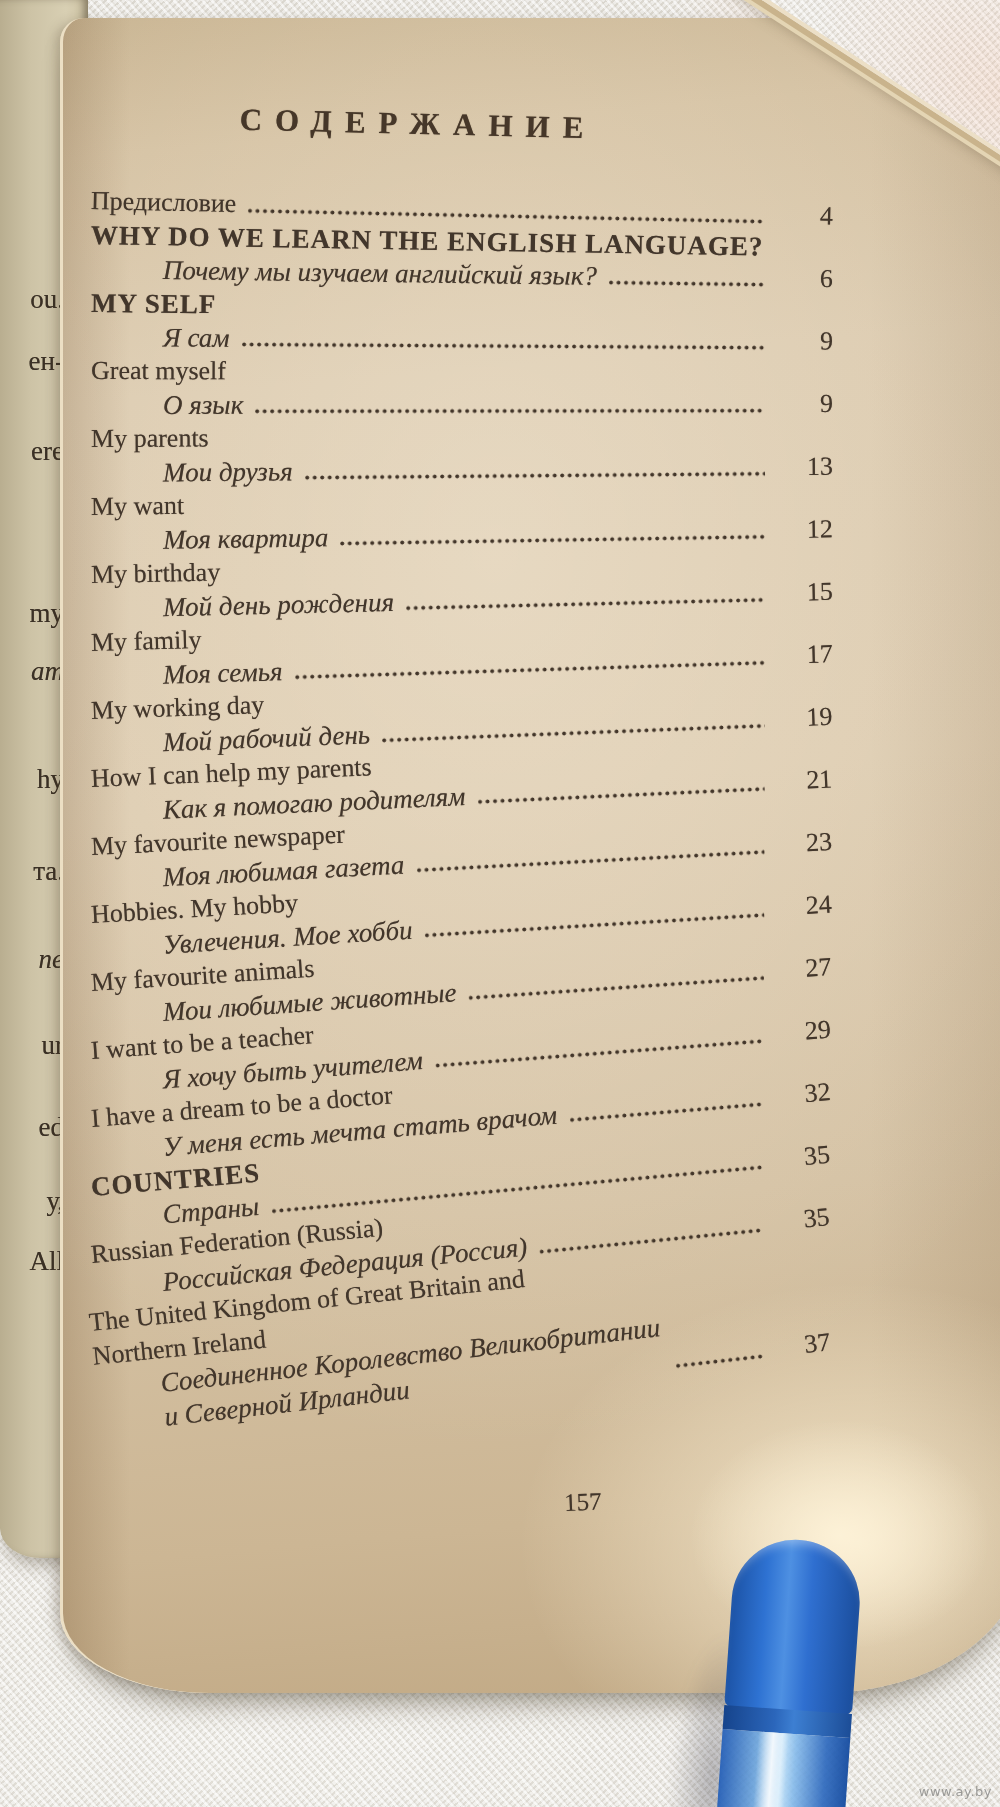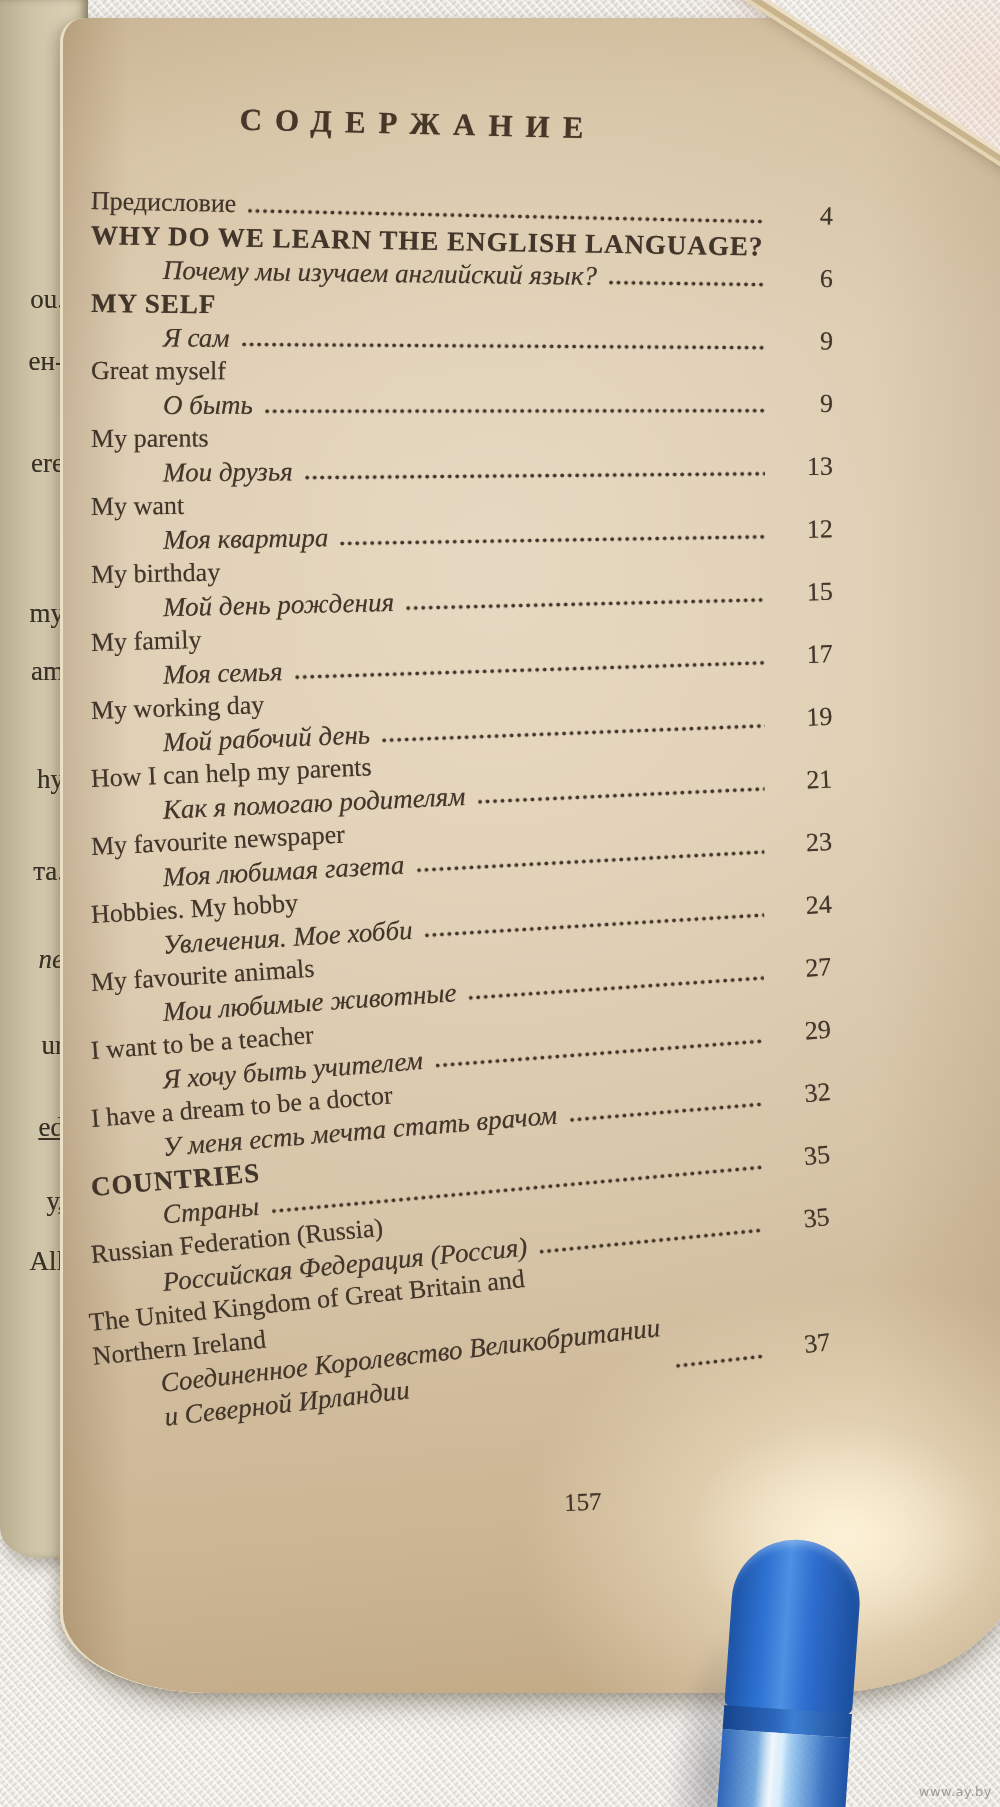--- a/index.html
+++ b/index.html
@@ -111,28 +111,28 @@
     font-family:"DejaVu Sans","Liberation Sans",sans-serif;
     font-size:13px;color:rgba(140,140,138,.85);letter-spacing:.5px;
   }
 </style>
 </head>
 <body>
 
 <div class="prev-strip">
     <span class="frag" style="top: 284px;">ou.</span>
     <span class="frag" style="top: 346px;">ен-</span>
-    <span class="frag" style="top: 448px;">ere</span>
+    <span class="frag" style="top: 436px;">ere</span>
     <span class="frag" style="top: 598px;">my</span>
-    <span class="frag" style="top: 656px;">am</span>
+    <span class="frag" style="top: 656px; font-style: italic;">am</span>
     <span class="frag" style="top: 764px;">hy</span>
     <span class="frag" style="top: 856px;">та.</span>
     <span class="frag" style="top: 944px; font-style: italic;">ne</span>
     <span class="frag" style="top: 1030px;">ur</span>
-    <span class="frag" style="top: 1112px; text-decoration: underline;">ed</span>
+    <span class="frag" style="top: 1112px;">ed</span>
     <span class="frag" style="top: 1186px;">у,</span>
     <span class="frag" style="top: 1246px;">All</span>
   </div>
 
 <div class="paper">
   <div class="page-title">СОДЕРЖАНИЕ</div>
   <div class="toc">
       <div class="line en plain-num" style="transform: rotate(1.2deg);">
         <span class="txt">Предисловие</span>
         <span class="dots"></span>
@@ -151,21 +151,21 @@
       </div>
       <div class="line ru" style="transform: rotate(0.36deg);">
         <span class="txt">Я сам</span>
         <span class="dots"></span>
         <span class="num">9</span>
       </div>
       <div class="line en" style="transform: rotate(0.14deg);">
         <span class="txt">Great myself</span>
       </div>
       <div class="line ru" style="transform: rotate(-0.07deg);">
-        <span class="txt">О быть</span>
+        <span class="txt">О язык</span>
         <span class="dots"></span>
         <span class="num">9</span>
       </div>
       <div class="line en" style="transform: rotate(-0.28deg);">
         <span class="txt">My parents</span>
       </div>
       <div class="line ru" style="transform: rotate(-0.49deg);">
         <span class="txt">Мои друзья</span>
         <span class="dots"></span>
         <span class="num">13</span>

